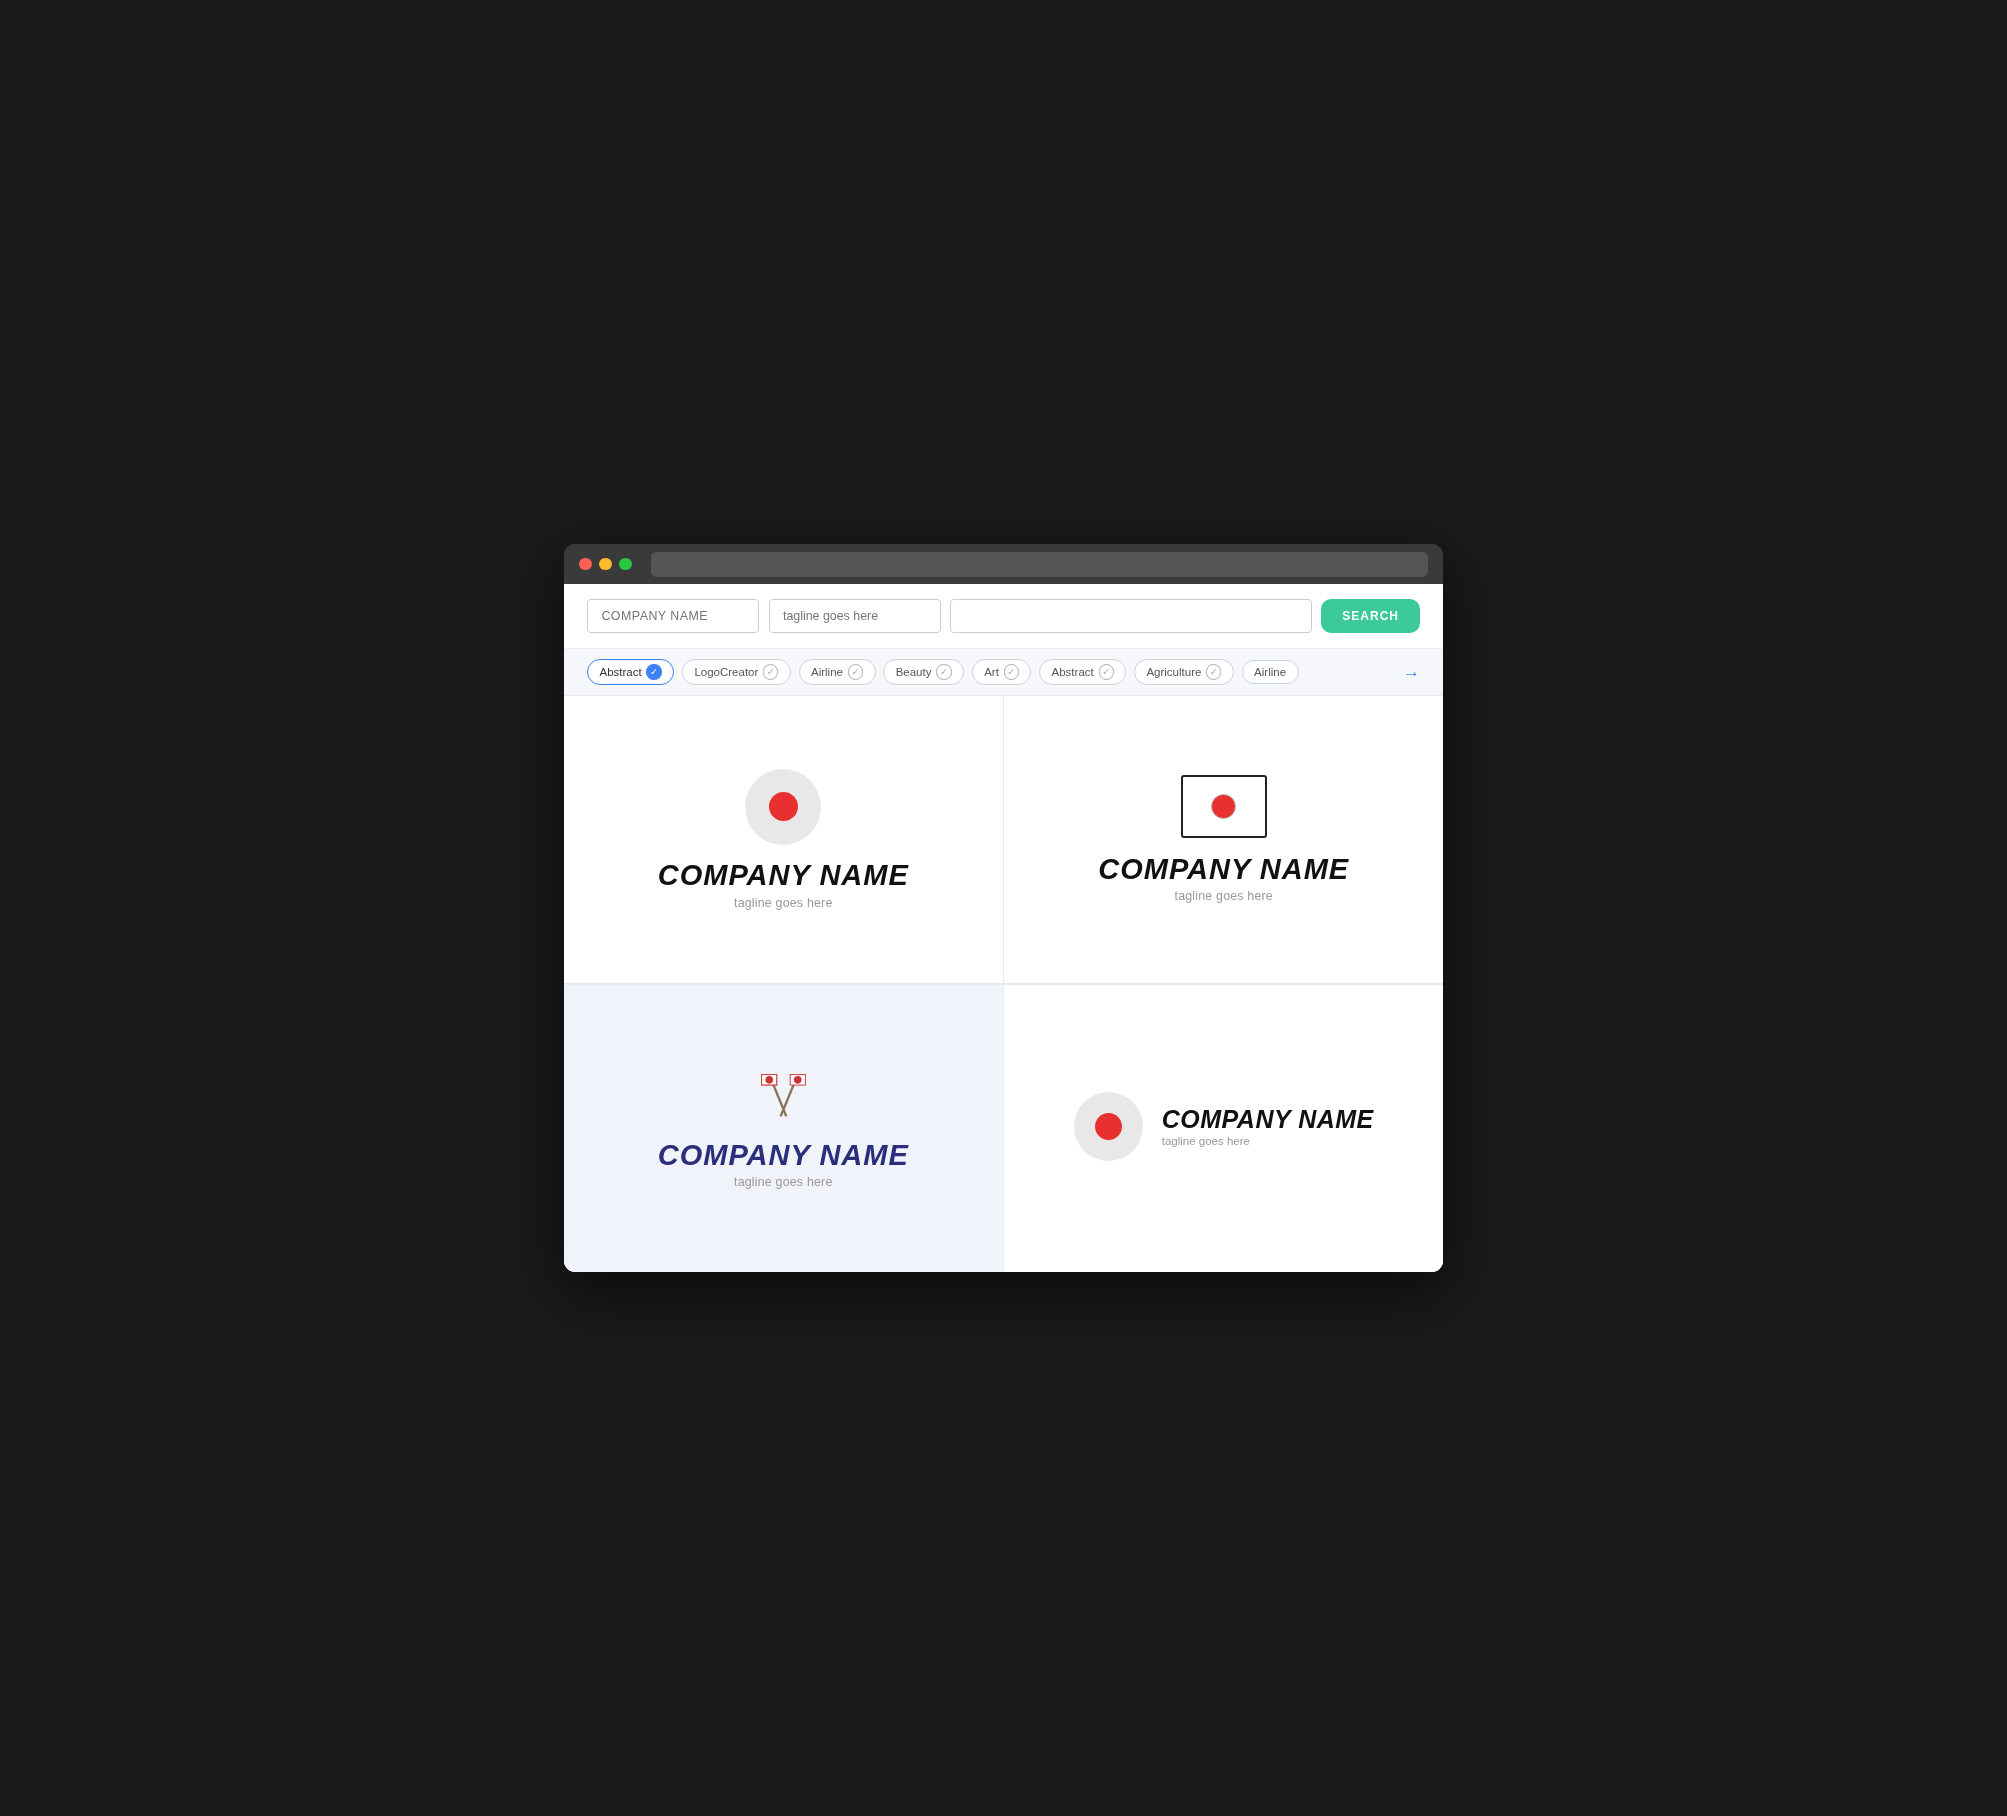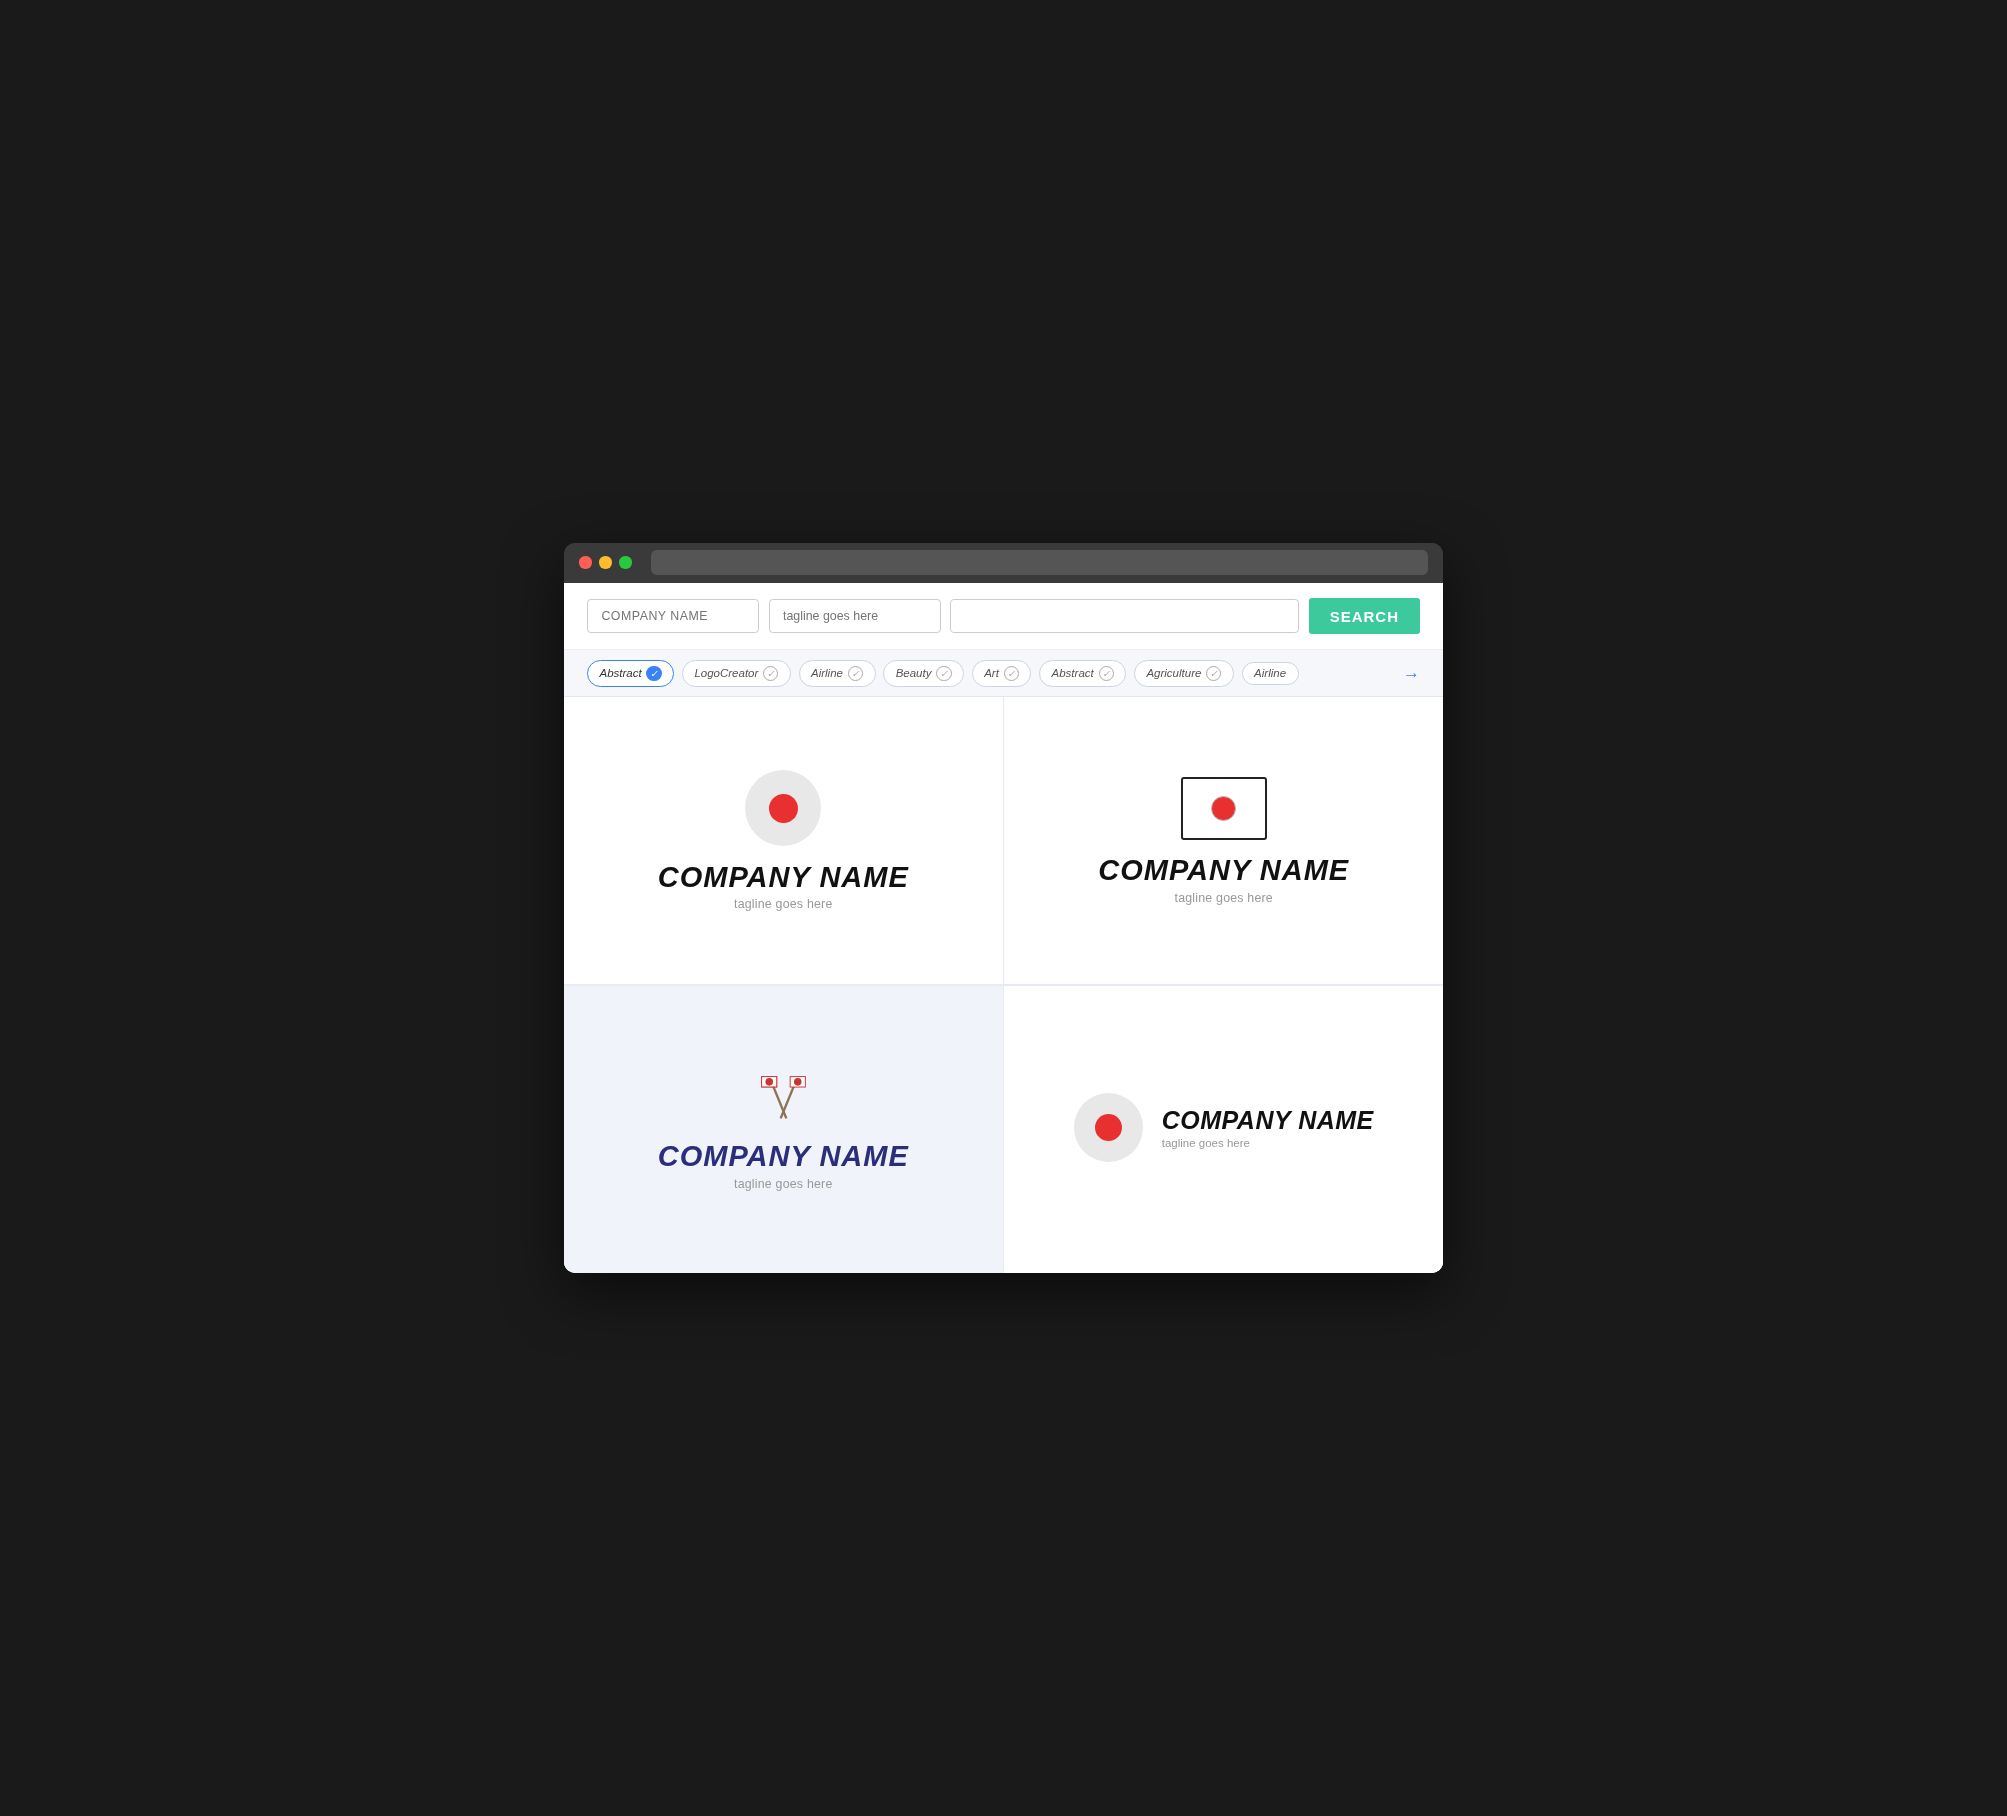--- a/index.html
+++ b/index.html
@@ -99,40 +99,39 @@
     }
 
     .search-input-extra {
       flex: 1;
     }
 
     .search-button {
       background: #3cc99c;
       color: #fff;
       border: none;
-      border-radius: 3px;
+      border-radius: 10px;
       padding: 9.6px 21px;
-      font-size: 15px;
+      font-size: 12px;
       font-weight: 700;
       letter-spacing: 1px;
       cursor: pointer;
       text-transform: uppercase;
     }
 
     
     .filter-bar {
       display: flex;
       align-items: center;
       padding: 9.6px 23px;
       gap: 7.6px;
       background: #f5f7fa;
       border-bottom: 1px solid #e5e8ef;
       flex-wrap: nowrap;
       overflow: hidden;
-      font-style: italic;
     }
 
     .filter-chip {
       display: flex;
       align-items: center;
       gap: 4.8px;
       padding: 4.8px 11.5px;
       border-radius: 19px;
       border: 1.4px solid #ccd4e0;
       background: #fff;

